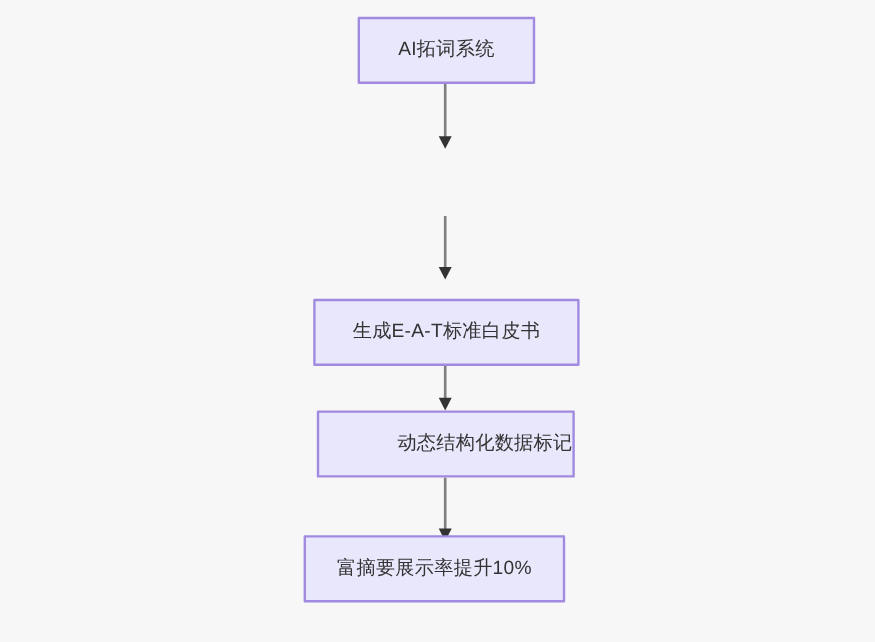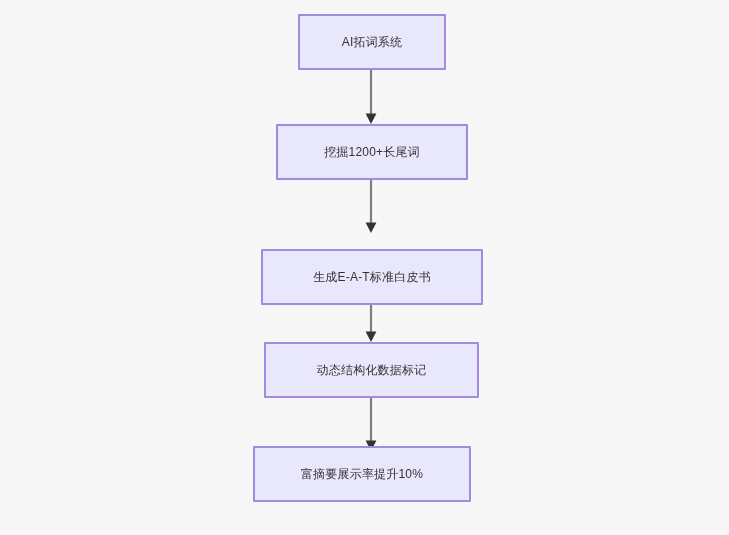--- a/index.html
+++ b/index.html
@@ -21,21 +21,21 @@
   .node {
     position: absolute;
     box-sizing: border-box;
     background: #e9e7fc;
     border: 2px solid #a18ae0;
     border-radius: 1px;
     display: flex;
     align-items: center;
     justify-content: center;
     color: #333333;
-    font-size: 12px;
+    font-size: 16px;
     line-height: 1.2;
     letter-spacing: 0.2px;
     white-space: nowrap;
     text-align: center;
   }
   .edge {
     position: absolute;
     left: 0;
     top: 0;
     width: 729px;
@@ -73,29 +73,26 @@
     <g>
       <line class="edge-line" x1="371" y1="398" x2="371" y2="443"></line>
       <polygon class="edge-head" points="371,451 365.6,440.5 376.4,440.5"></polygon>
     </g>
   </svg>
 
   <div class="node" style="left:298px; top:14px; width:148px; height:56px;">
     <span>AI拓词系统</span>
   </div>
 
-  <div class="node" style="left:276px; top:124px; width:192px; height:56px;">
-    <span>挖掘1200+长尾词</span>
-  </div>
 
   <div class="node" style="left:261px; top:233px; width:222px; height:56px;margin-top:16px;">
     <span>生成E-A-T标准白皮书</span>
   </div>
 
-  <div class="node" style="left:264px; top:342px; width:215px; height:56px;">
+  <div class="node" style="left:264px; top:342px; width:215px; height:56px;justify-content:flex-end;">
     <span>动态结构化数据标记</span>
   </div>
 
   <div class="node" style="left:253px; top:446px; width:218px; height:56px;">
     <span>富摘要展示率提升10%</span>
   </div>
 
 </div>
 
 </body></html>

